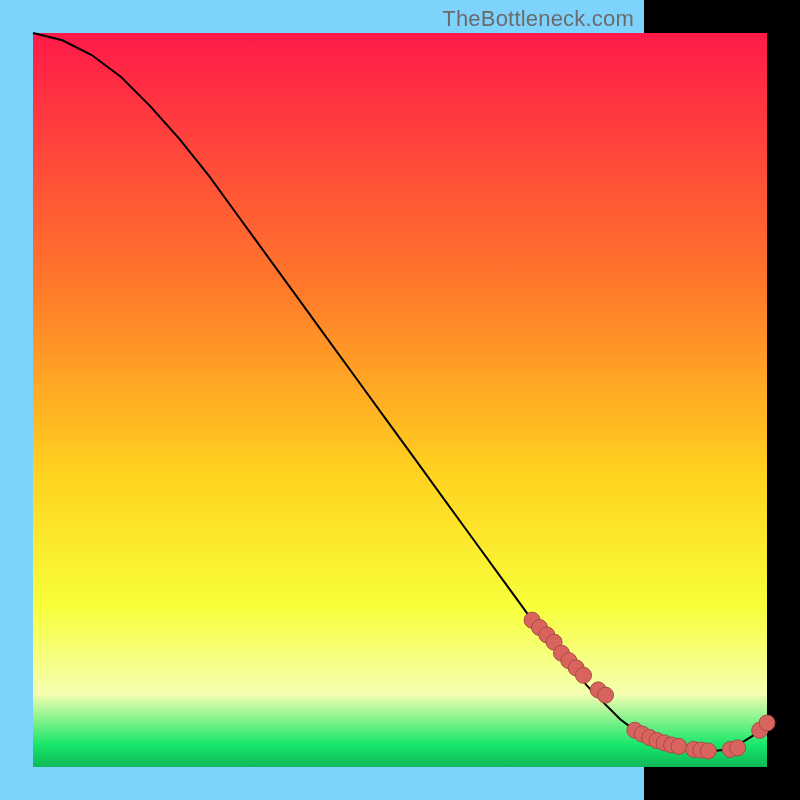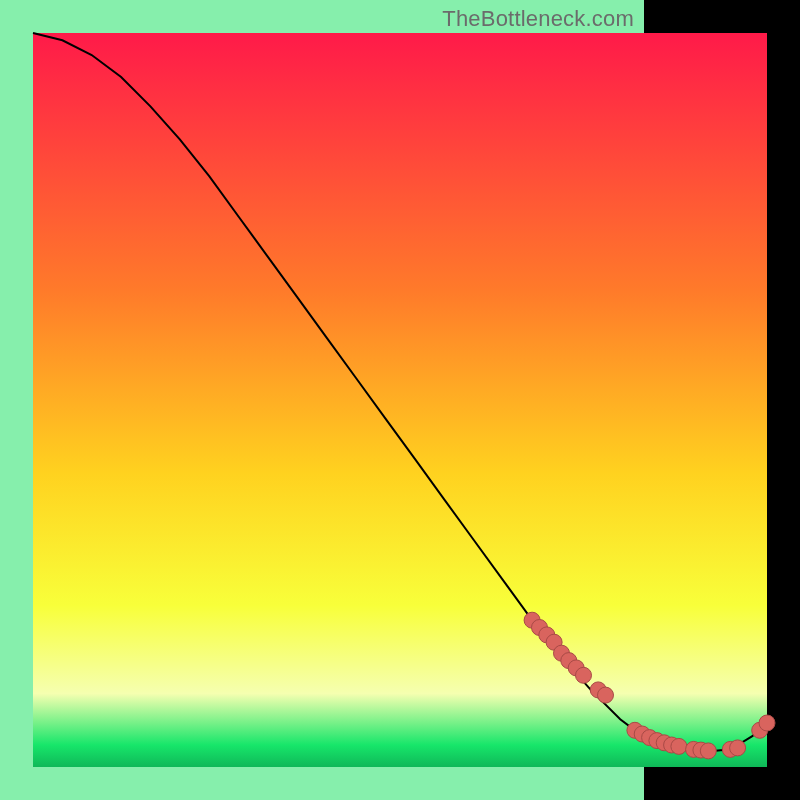--- a/index.html
+++ b/index.html
@@ -8,21 +8,21 @@
     width: 800px;
     height: 800px;
     background: #000;
     overflow: hidden;
     font-family: Arial, Helvetica, sans-serif;
   }
   .stage {
     position: relative;
     width: 644px;
     height: 800px;
-    background: #86efac;
+    background: #7dd3fc;
   }
   .watermark {
     position: absolute;
     top: 6px;
     right: 10px;
     color: #6b6b6b;
     font-size: 22px;
     font-weight: 500;
     letter-spacing: 0.2px;
     user-select: none;

